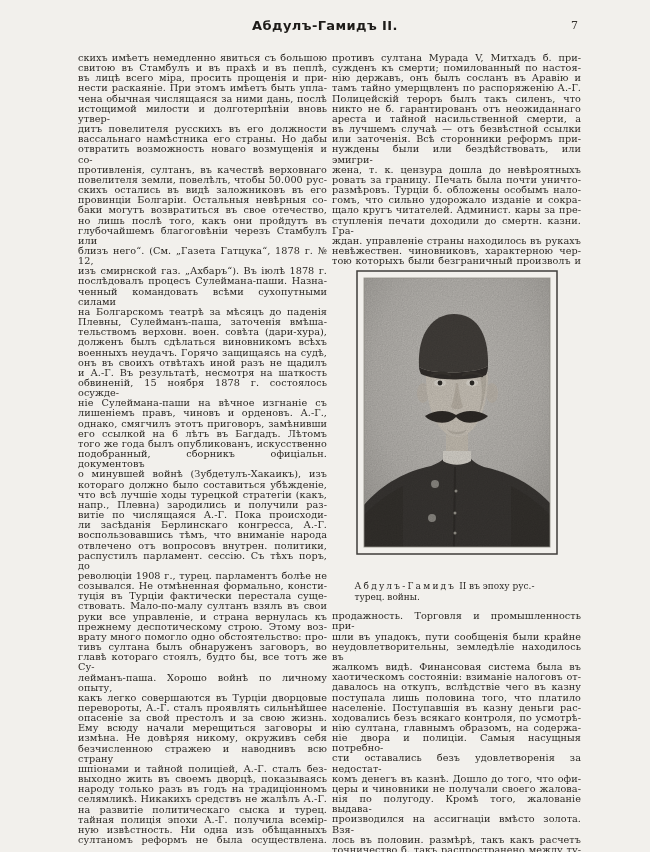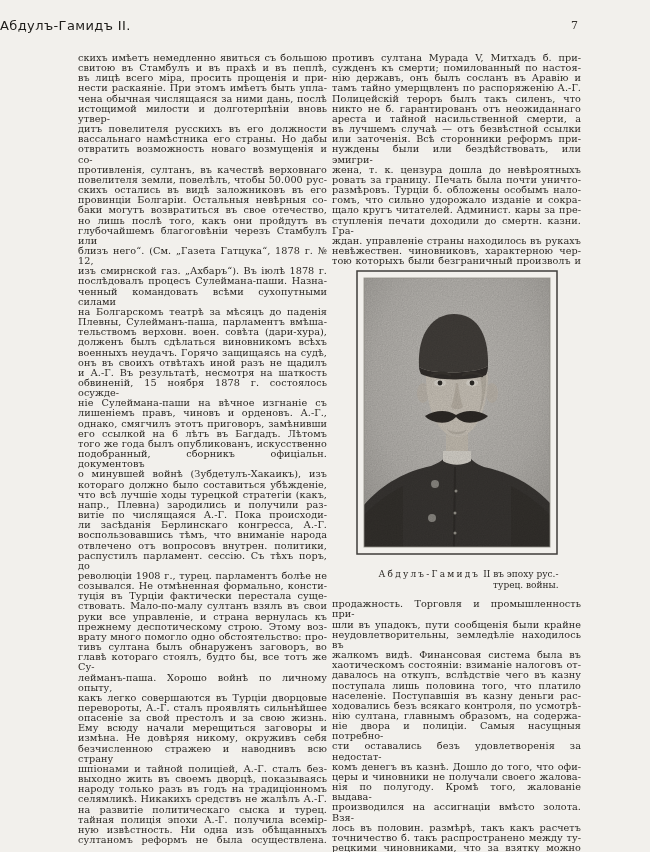--- a/index.html
+++ b/index.html
@@ -7,44 +7,44 @@
     width:650px;height:852px;position:relative;overflow:hidden;
     background:#f2f0ec;
     font-family:"DejaVu Serif", serif;
     color:#2b2824;
   }
   .page{position:absolute;inset:0;}
   .running-head{
     position:absolute;top:18px;left:0;width:650px;height:20px;
   }
   .head-title{
-    position:absolute;left:0;right:0;
+    position:absolute;left:0;right:0;text-align:center;
     font-family:"DejaVu Sans", sans-serif;
-    font-weight:normal;font-size:13px;letter-spacing:.4px;color:#1e1c19;
+    font-weight:bold;font-size:13px;letter-spacing:.4px;color:#1e1c19;
   }
   .page-num{
     position:absolute;right:72px;top:1px;font-size:11px;color:#33302c;
   }
   .columns{
     position:absolute;top:53px;left:78px;width:503px;
     display:flex;gap:5px;
   }
   .col{width:249px;}
   .tline{
     font-size:9.7px;line-height:10.15px;
     text-align:justify;text-align-last:justify;
     white-space:normal;color:#2b2824;
     letter-spacing:.05px;
   }
   .figure{
     width:204px;margin:3px auto 0 auto;
   }
   .figure svg{display:block;}
   .fig-caption{
-    margin-top:13px;text-align:right;font-size:9px;line-height:11px;color:#2b2824;
+    margin-top:25px;text-align:left;font-size:9px;line-height:11px;color:#2b2824;
   }
   .cap-name{letter-spacing:2.2px;}
   .below-fig{margin-top:8px;}
 </style>
 </head>
 <body>
 
 <div class="page">
 
   <div class="running-head">
@@ -69,21 +69,21 @@
         <div class="tline">скихъ остались въ видѣ заложниковъ въ его</div>
         <div class="tline">провинціи Болгаріи. Остальныя невѣрныя со-</div>
         <div class="tline">баки могутъ возвратиться въ свое отечество,</div>
         <div class="tline">но лишь послѣ того, какъ они пройдутъ въ</div>
         <div class="tline">глубочайшемъ благоговѣніи черезъ Стамбулъ или</div>
         <div class="tline">близъ него“. (См. „Газета Гатцука“, 1878 г. № 12,</div>
         <div class="tline">изъ смирнской газ. „Ахбаръ“). Въ іюлѣ 1878 г.</div>
         <div class="tline">послѣдовалъ процесъ Сулеймана-паши. Назна-</div>
         <div class="tline">ченный командовать всѣми сухопутными силами</div>
         <div class="tline">на Болгарскомъ театрѣ за мѣсяцъ до паденія</div>
-        <div class="tline">Плевны, Сулейманъ-паша, парламентъ вмѣша-</div>
+        <div class="tline">Плевны, Сулейманъ-паша, заточенія вмѣша-</div>
         <div class="tline">тельствомъ верховн. воен. совѣта (дари-хура),</div>
         <div class="tline">долженъ былъ сдѣлаться виновникомъ всѣхъ</div>
         <div class="tline">военныхъ неудачъ. Горячо защищаясь на судѣ,</div>
         <div class="tline">онъ въ своихъ отвѣтахъ иной разъ не щадилъ</div>
         <div class="tline">и А.-Г. Въ результатѣ, несмотря на шаткость</div>
         <div class="tline">обвиненій, 15 ноября 1878 г. состоялось осужде-</div>
         <div class="tline">ніе Сулеймана-паши на вѣчное изгнаніе съ</div>
         <div class="tline">лишеніемъ правъ, чиновъ и орденовъ. А.-Г.,</div>
         <div class="tline">однако, смягчилъ этотъ приговоръ, замѣнивши</div>
         <div class="tline">его ссылкой на 6 лѣтъ въ Багдадъ. Лѣтомъ</div>

